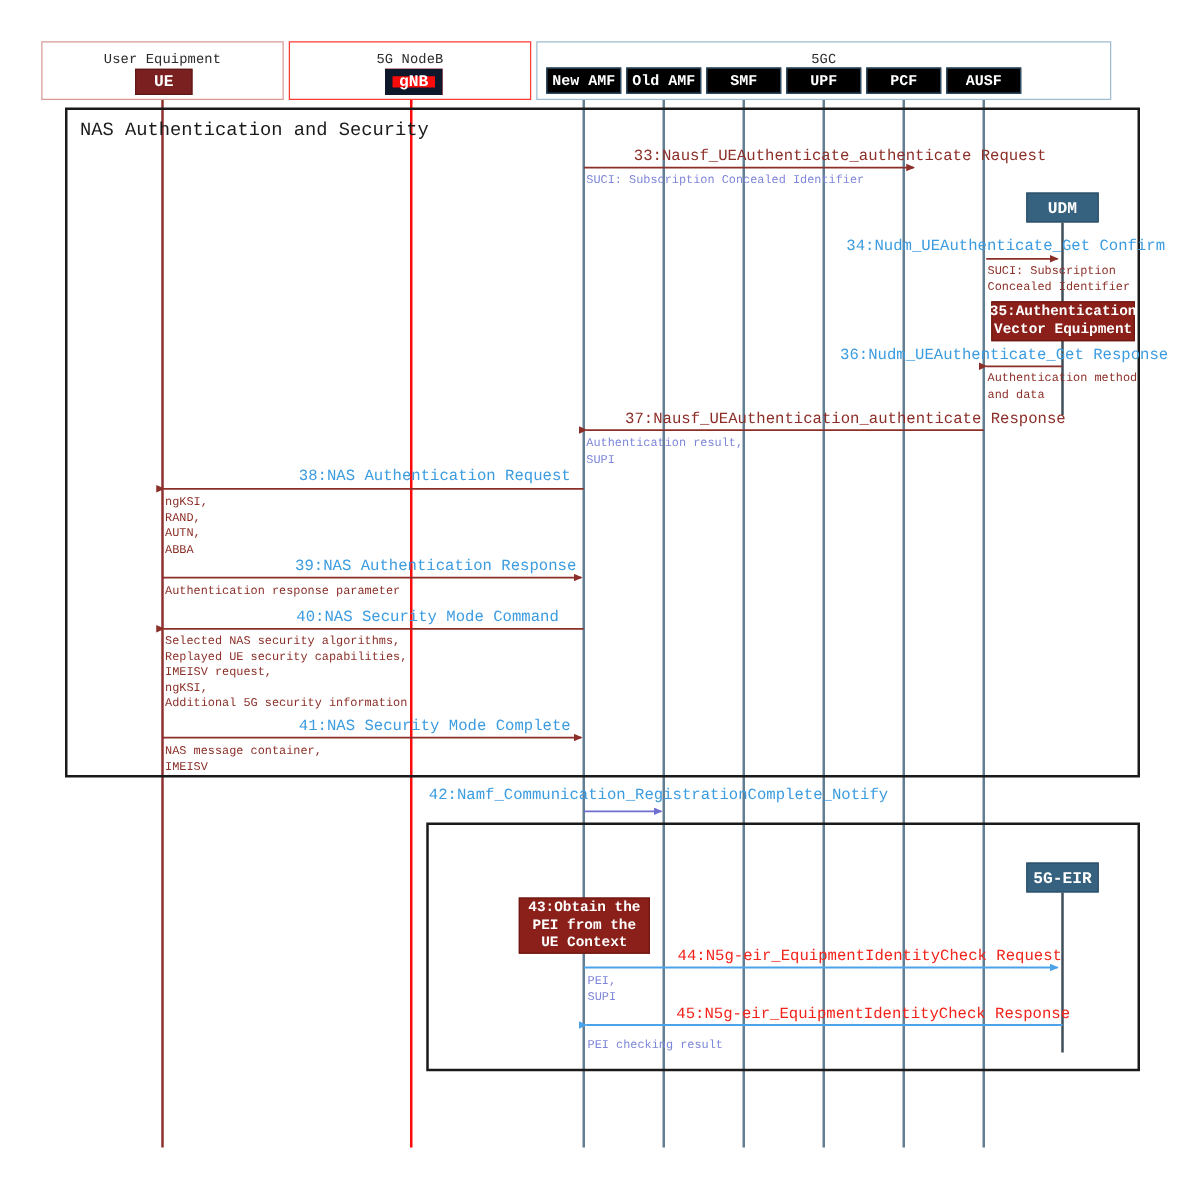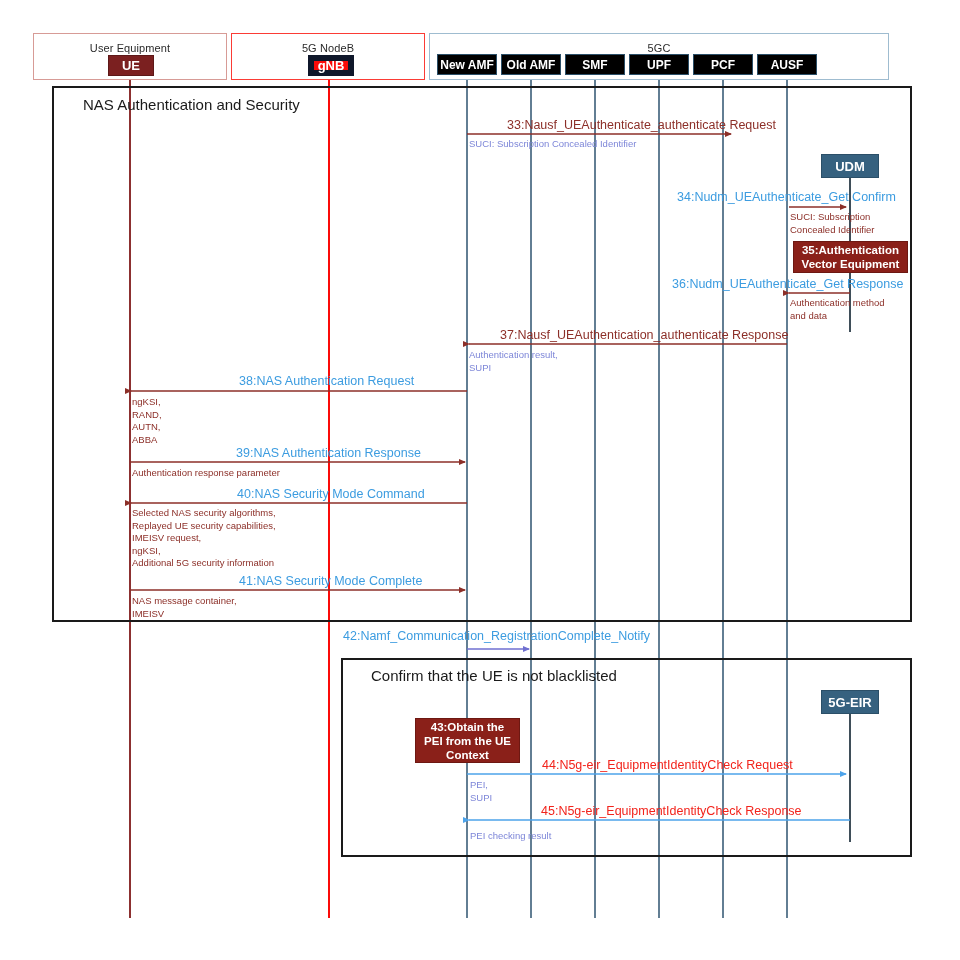--- a/index.html
+++ b/index.html
@@ -5,20 +5,21 @@
   html, body {
     margin: 0; padding: 0;
     background: #ffffff;
     font-family: "Liberation Sans", sans-serif;
   }
   #page {
     position: relative;
     width: 960px; height: 920px;
     background: #ffffff;
     overflow: hidden;
+    font-family: Liberation Mono, monospace;
   }
   #canvas {
     position: absolute;
     left: 0; top: 0;
     width: 960px; height: 960px;
   }
   .abs { position: absolute; box-sizing: border-box; }
 
   
   .actor-frame {
@@ -55,21 +56,20 @@
   
   .frag {
     border: 2px solid #1a1a1a;
     background: transparent;
   }
   .frag-label {
     font-size: 15px;
     color: #1a1a1a;
     line-height: 1;
     white-space: nowrap;
-    margin-left: 19px;
   }
 
   
   .msg-label {
     font-size: 12.5px;
     line-height: 1;
     white-space: nowrap;
   }
   .msg-label.red  { color: #8c2f28; margin-left: 39px; }
   .msg-label.blue { color: #3c9ce0; }
@@ -184,21 +184,20 @@
   <div class="chip nf abs" style="left:693px; top:54px; width:60px; height:21px;">PCF</div>
   <div class="chip nf abs" style="left:757px; top:54px; width:60px; height:21px;">AUSF</div>
 
   <div class="chip std abs" style="left:821px; top:154px; width:58px; height:24px;">UDM</div>
   <div class="chip std abs" style="left:821px; top:690px; width:58px; height:24px;">5G-EIR</div>
 
   <div class="abs frag" style="left:52px; top:86px; width:860px; height:536px;"></div>
   <div class="abs frag-label" style="left:64px; top:97px;">NAS Authentication and Security</div>
 
   <div class="abs frag" style="left:341px; top:658px; width:571px; height:199px;"></div>
-  <div class="abs frag-label" style="left:352px; top:668px;">Confirm that the UE is not blacklisted</div>
 
   <div class="abs msg-label red" style="left:468px; top:119px;">33:Nausf_UEAuthenticate_authenticate Request</div>
   <div class="abs msg-note vion" style="left:469px; top:138px;">SUCI: Subscription Concealed Identifier</div>
 
   <div class="abs msg-label blue" style="left:677px; top:191px;">34:Nudm_UEAuthenticate_Get Confirm</div>
   <div class="abs msg-note redn" style="left:790px; top:211px;">SUCI: Subscription
 Concealed Identifier</div>
 
   <div class="abs action-box" style="left:793px; top:241px; width:115px; height:32px;">35:Authentication Vector Equipment</div>
 

